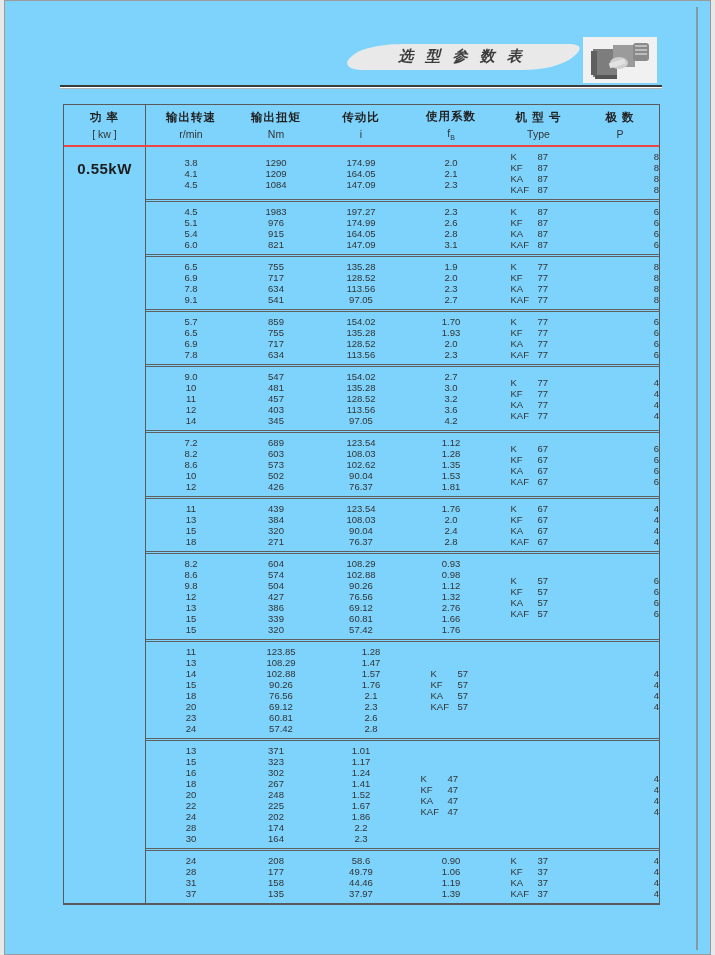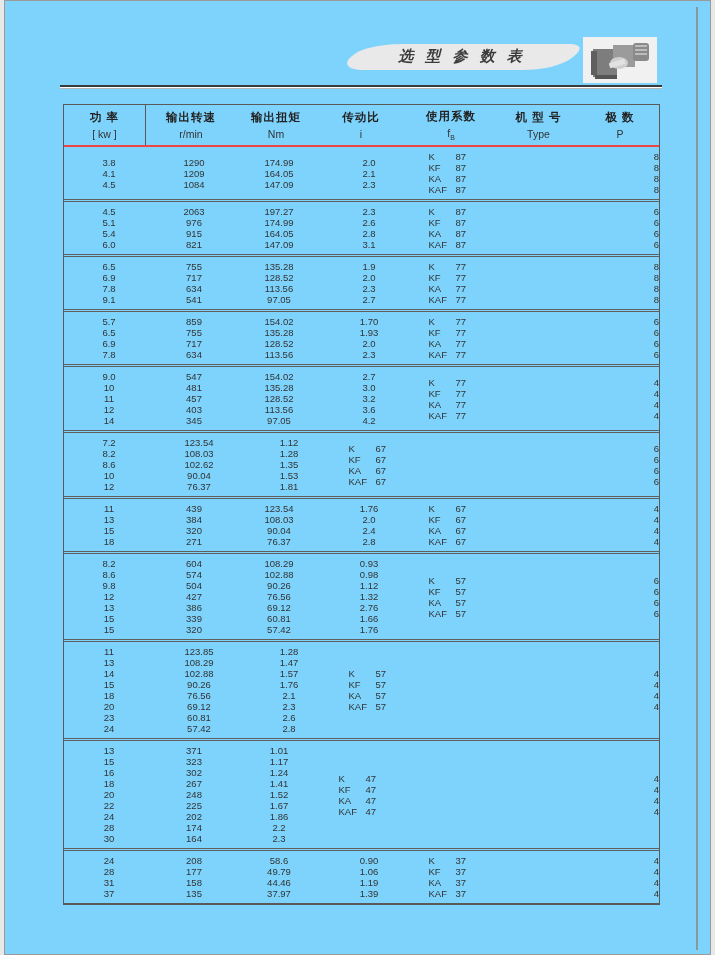--- a/index.html
+++ b/index.html
@@ -125,20 +125,23 @@
         <span class="zh">机 型 号</span>
         <span class="unit">Type</span>
       </div>
       <div class="th c-poles">
         <span class="zh">极  数</span>
         <span class="unit">P</span>
       </div>
     </div>
 
     <div class="tbody">
+      <div class="power-col">
+        <div class="power-value">0.55kW</div>
+      </div>
       <div class="groups" id="groups">
           <div class="group">
             <div class="gcell c-speed">
               <div class="line">3.8</div>
               <div class="line">4.1</div>
               <div class="line">4.5</div>
             </div>
             <div class="gcell c-torque">
               <div class="line">1290</div>
               <div class="line">1209</div>
@@ -168,21 +171,21 @@
             </div>
           </div>
           <div class="group">
             <div class="gcell c-speed">
               <div class="line">4.5</div>
               <div class="line">5.1</div>
               <div class="line">5.4</div>
               <div class="line">6.0</div>
             </div>
             <div class="gcell c-torque">
-              <div class="line">2063</div>
+              <div class="line">1983</div>
               <div class="line">976</div>
               <div class="line">915</div>
               <div class="line">821</div>
             </div>
             <div class="gcell c-ratio">
               <div class="line">197.27</div>
               <div class="line">174.99</div>
               <div class="line">164.05</div>
               <div class="line">147.09</div>
             </div>
@@ -323,20 +326,27 @@
               <div class="line">4</div>
             </div>
           </div>
           <div class="group">
             <div class="gcell c-speed">
               <div class="line">7.2</div>
               <div class="line">8.2</div>
               <div class="line">8.6</div>
               <div class="line">10</div>
               <div class="line">12</div>
+            </div>
+            <div class="gcell c-torque">
+              <div class="line">689</div>
+              <div class="line">603</div>
+              <div class="line">573</div>
+              <div class="line">502</div>
+              <div class="line">426</div>
             </div>
             <div class="gcell c-ratio">
               <div class="line">123.54</div>
               <div class="line">108.03</div>
               <div class="line">102.62</div>
               <div class="line">90.04</div>
               <div class="line">76.37</div>
             </div>
             <div class="gcell c-factor">
               <div class="line">1.12</div>

